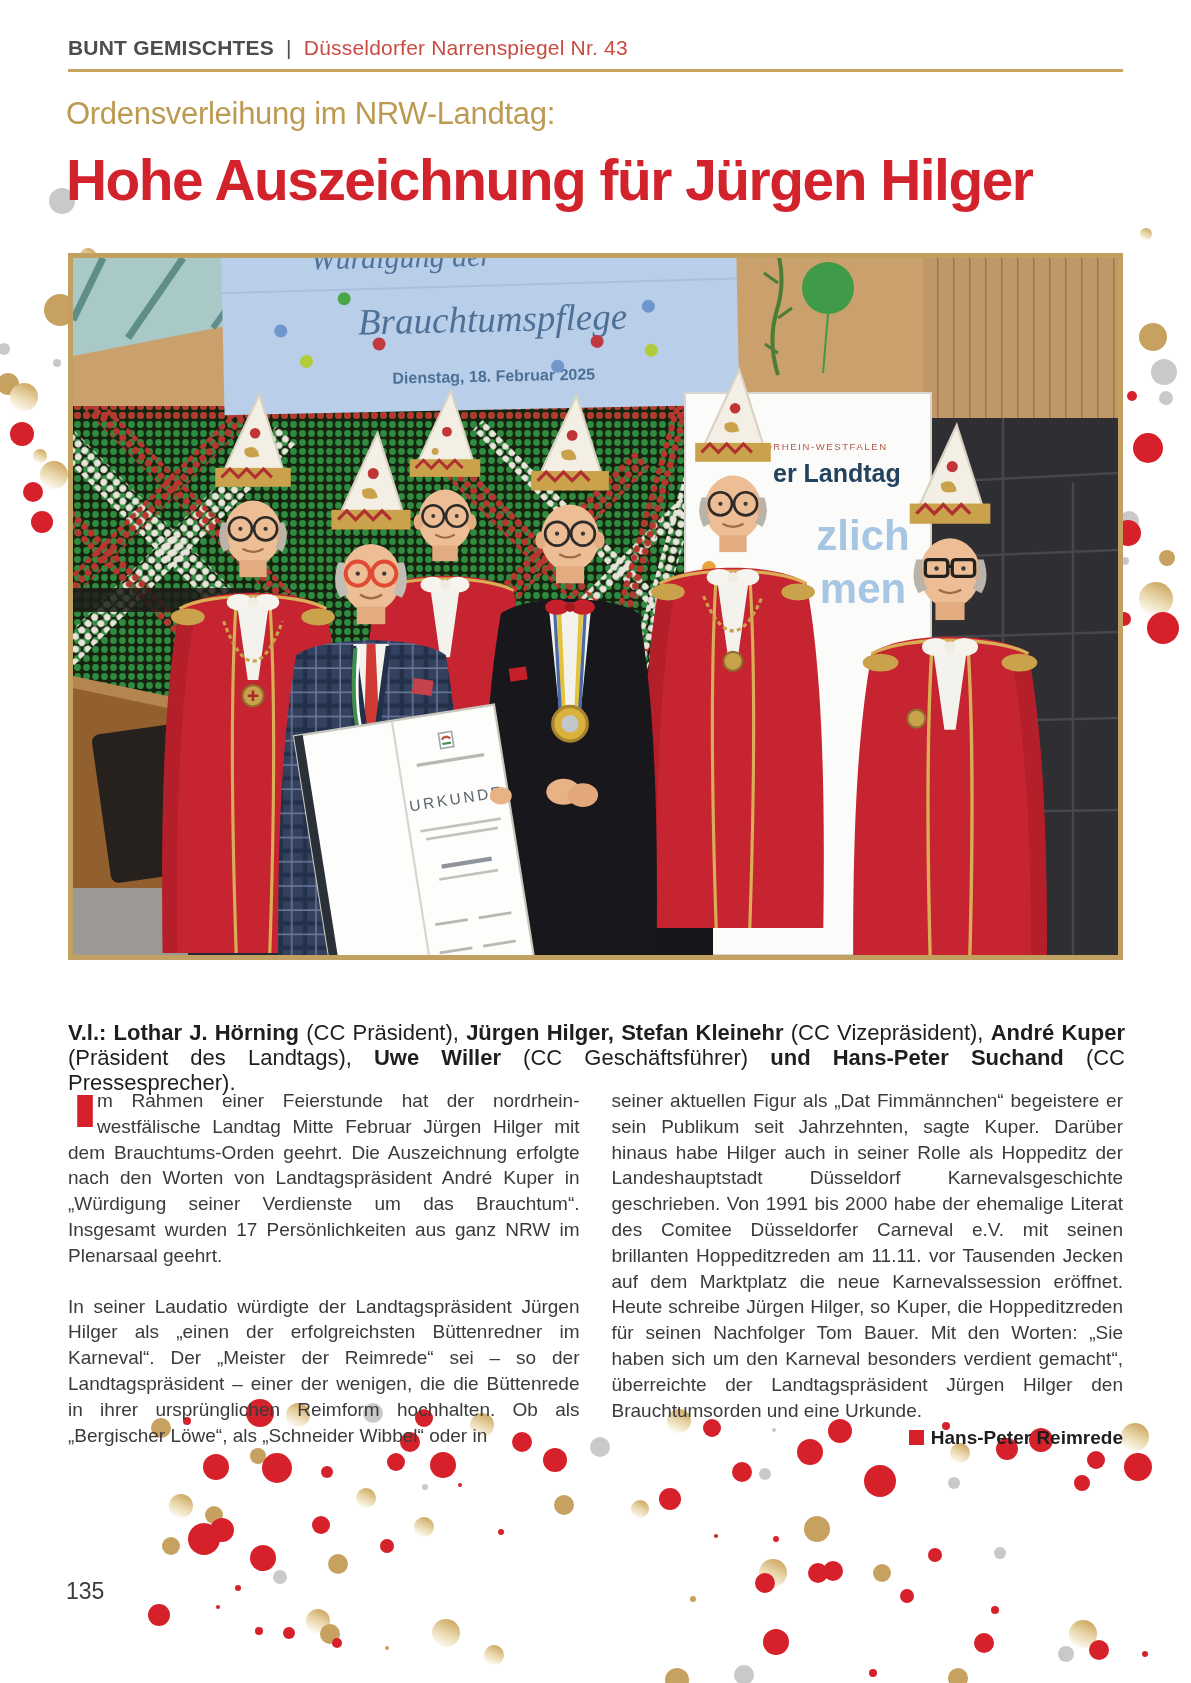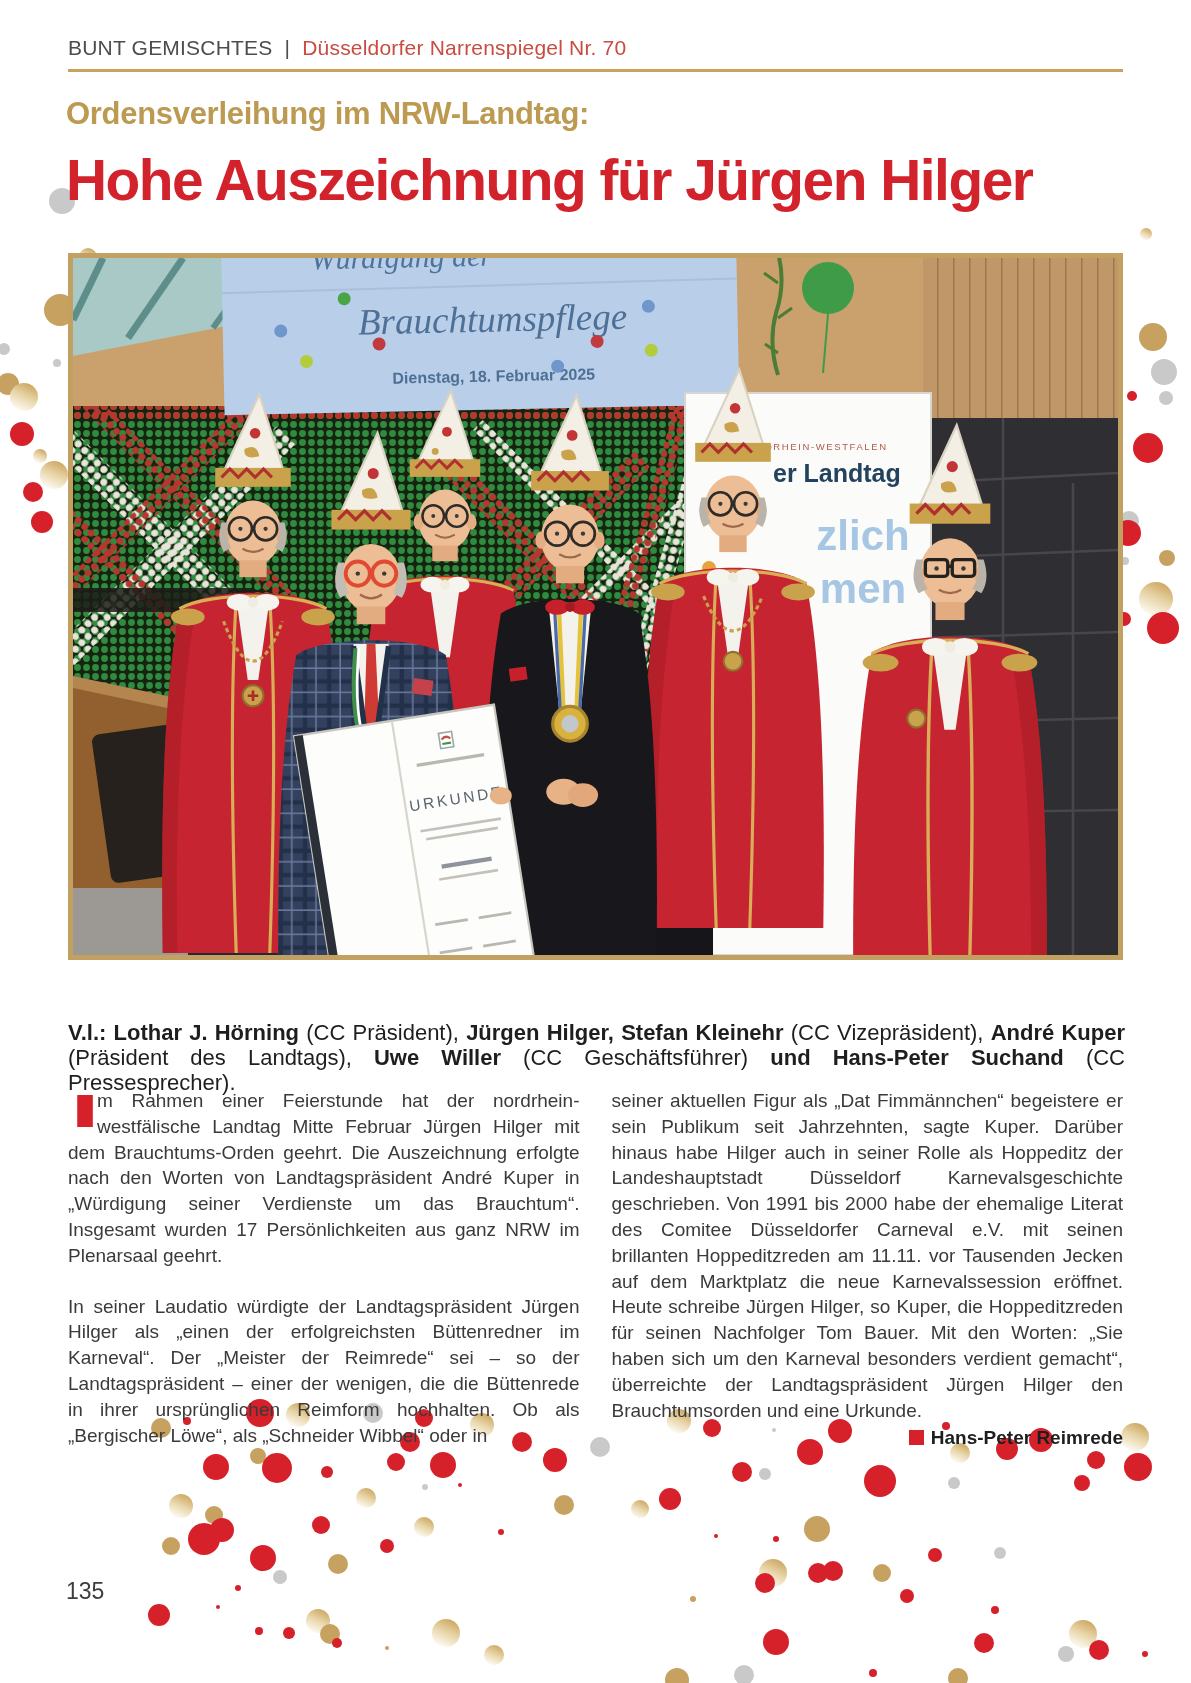--- a/index.html
+++ b/index.html
@@ -13,25 +13,25 @@
   
   #confetti-layer{position:absolute;inset:0;z-index:0;}
   .dot{position:absolute;border-radius:50%;}
   .c-red{background:var(--red);}
   .c-gold{background:var(--gold);}
   .c-gray{background:var(--gray-dot);}
   .c-goldfade{background:linear-gradient(205deg,#cda65f 10%,#e9d7ac 50%,#fdfaf2 88%);}
   .content{position:absolute;inset:0;z-index:1;}
   
   .header{position:absolute;left:68px;top:36px;width:1055px;font-size:21px;letter-spacing:.2px;}
-  .header .sect{font-weight:400;color:var(--header-gray);}
+  .header .sect{font-weight:700;color:var(--header-gray);}
   .header .sep{color:var(--header-gray);font-weight:400;padding:0 6px;}
   .header .issue{color:#c94b42;font-weight:400;}
   .gold-rule{position:absolute;left:68px;top:69px;width:1055px;height:3px;background:var(--rule-gold);}
-  .kicker{position:absolute;left:66px;top:96px;width:1055px;font-size:31px;font-weight:700;
+  .kicker{position:absolute;left:66px;top:96px;width:1055px;font-size:31px;font-weight:400;
           color:var(--kicker-gold);letter-spacing:-.3px;}
   .headline{position:absolute;left:66px;top:146px;width:1060px;font-size:58px;font-weight:700;
             color:var(--headline-red);letter-spacing:-1.5px;white-space:nowrap;
             transform:scaleX(.98);transform-origin:left;}
   
   .photo-frame{position:absolute;left:68px;top:253px;width:1055px;height:707px;
                border:5px solid #c2a061;box-sizing:border-box;background:#caa06c;}
   .photo-frame svg{display:block;width:100%;height:100%;}
   
   .caption{position:absolute;left:68px;top:1020px;width:1057px;font-size:22px;line-height:25px;
@@ -163,21 +163,21 @@
       <div class="dot c-gold" style="left: 948px; top: 1668px; height: 20px; width: 20px;"></div>
       <div class="dot c-red" style="left: 1142px; top: 1651px; height: 6px; width: 6px;"></div>
       <div class="dot c-red" style="left: 869px; top: 1669px; height: 8px; width: 8px;"></div>
     </div>
 
   <div class="content">
 
     <div class="header">
       <span class="sect">BUNT GEMISCHTES</span>
       <span class="sep">|</span>
-      <span class="issue">Düsseldorfer Narrenspiegel Nr. 70</span>
+      <span class="issue">Düsseldorfer Narrenspiegel Nr. 43</span>
     </div>
     <div class="gold-rule"></div>
 
     <div class="kicker">Ordensverleihung im NRW-Landtag:</div>
     <div class="headline">Hohe Auszeichnung für Jürgen Hilger</div>
 
     <div class="photo-frame">
       <svg viewBox="0 0 1045 697" preserveAspectRatio="none">
         <defs>
           <pattern id="dotsG" width="9" height="9" patternUnits="userSpaceOnUse">

